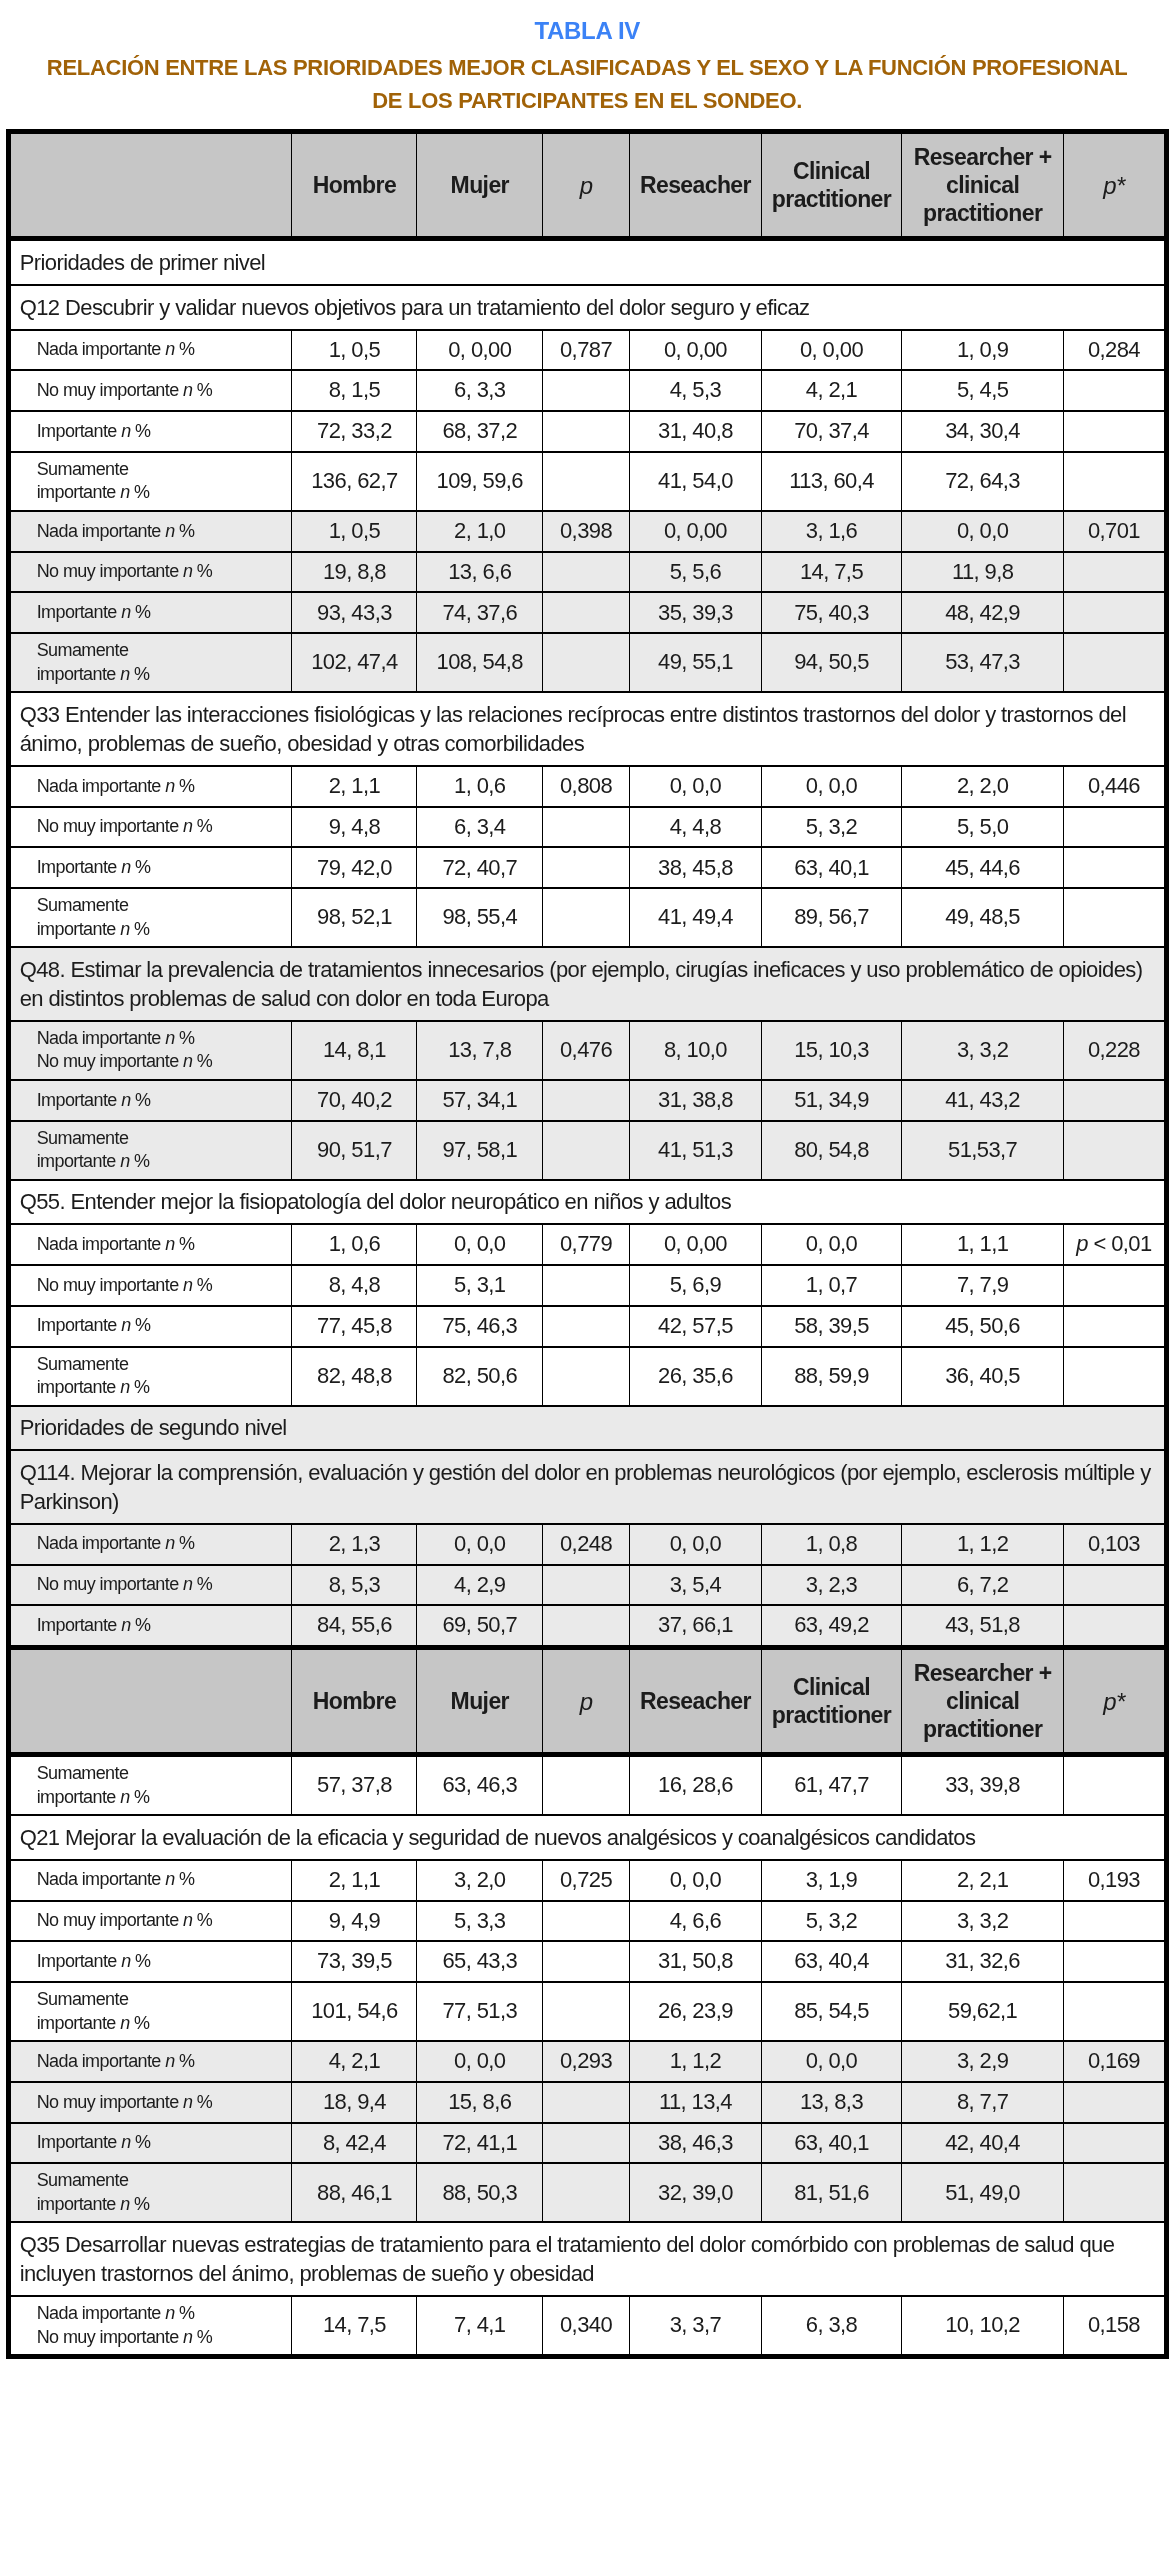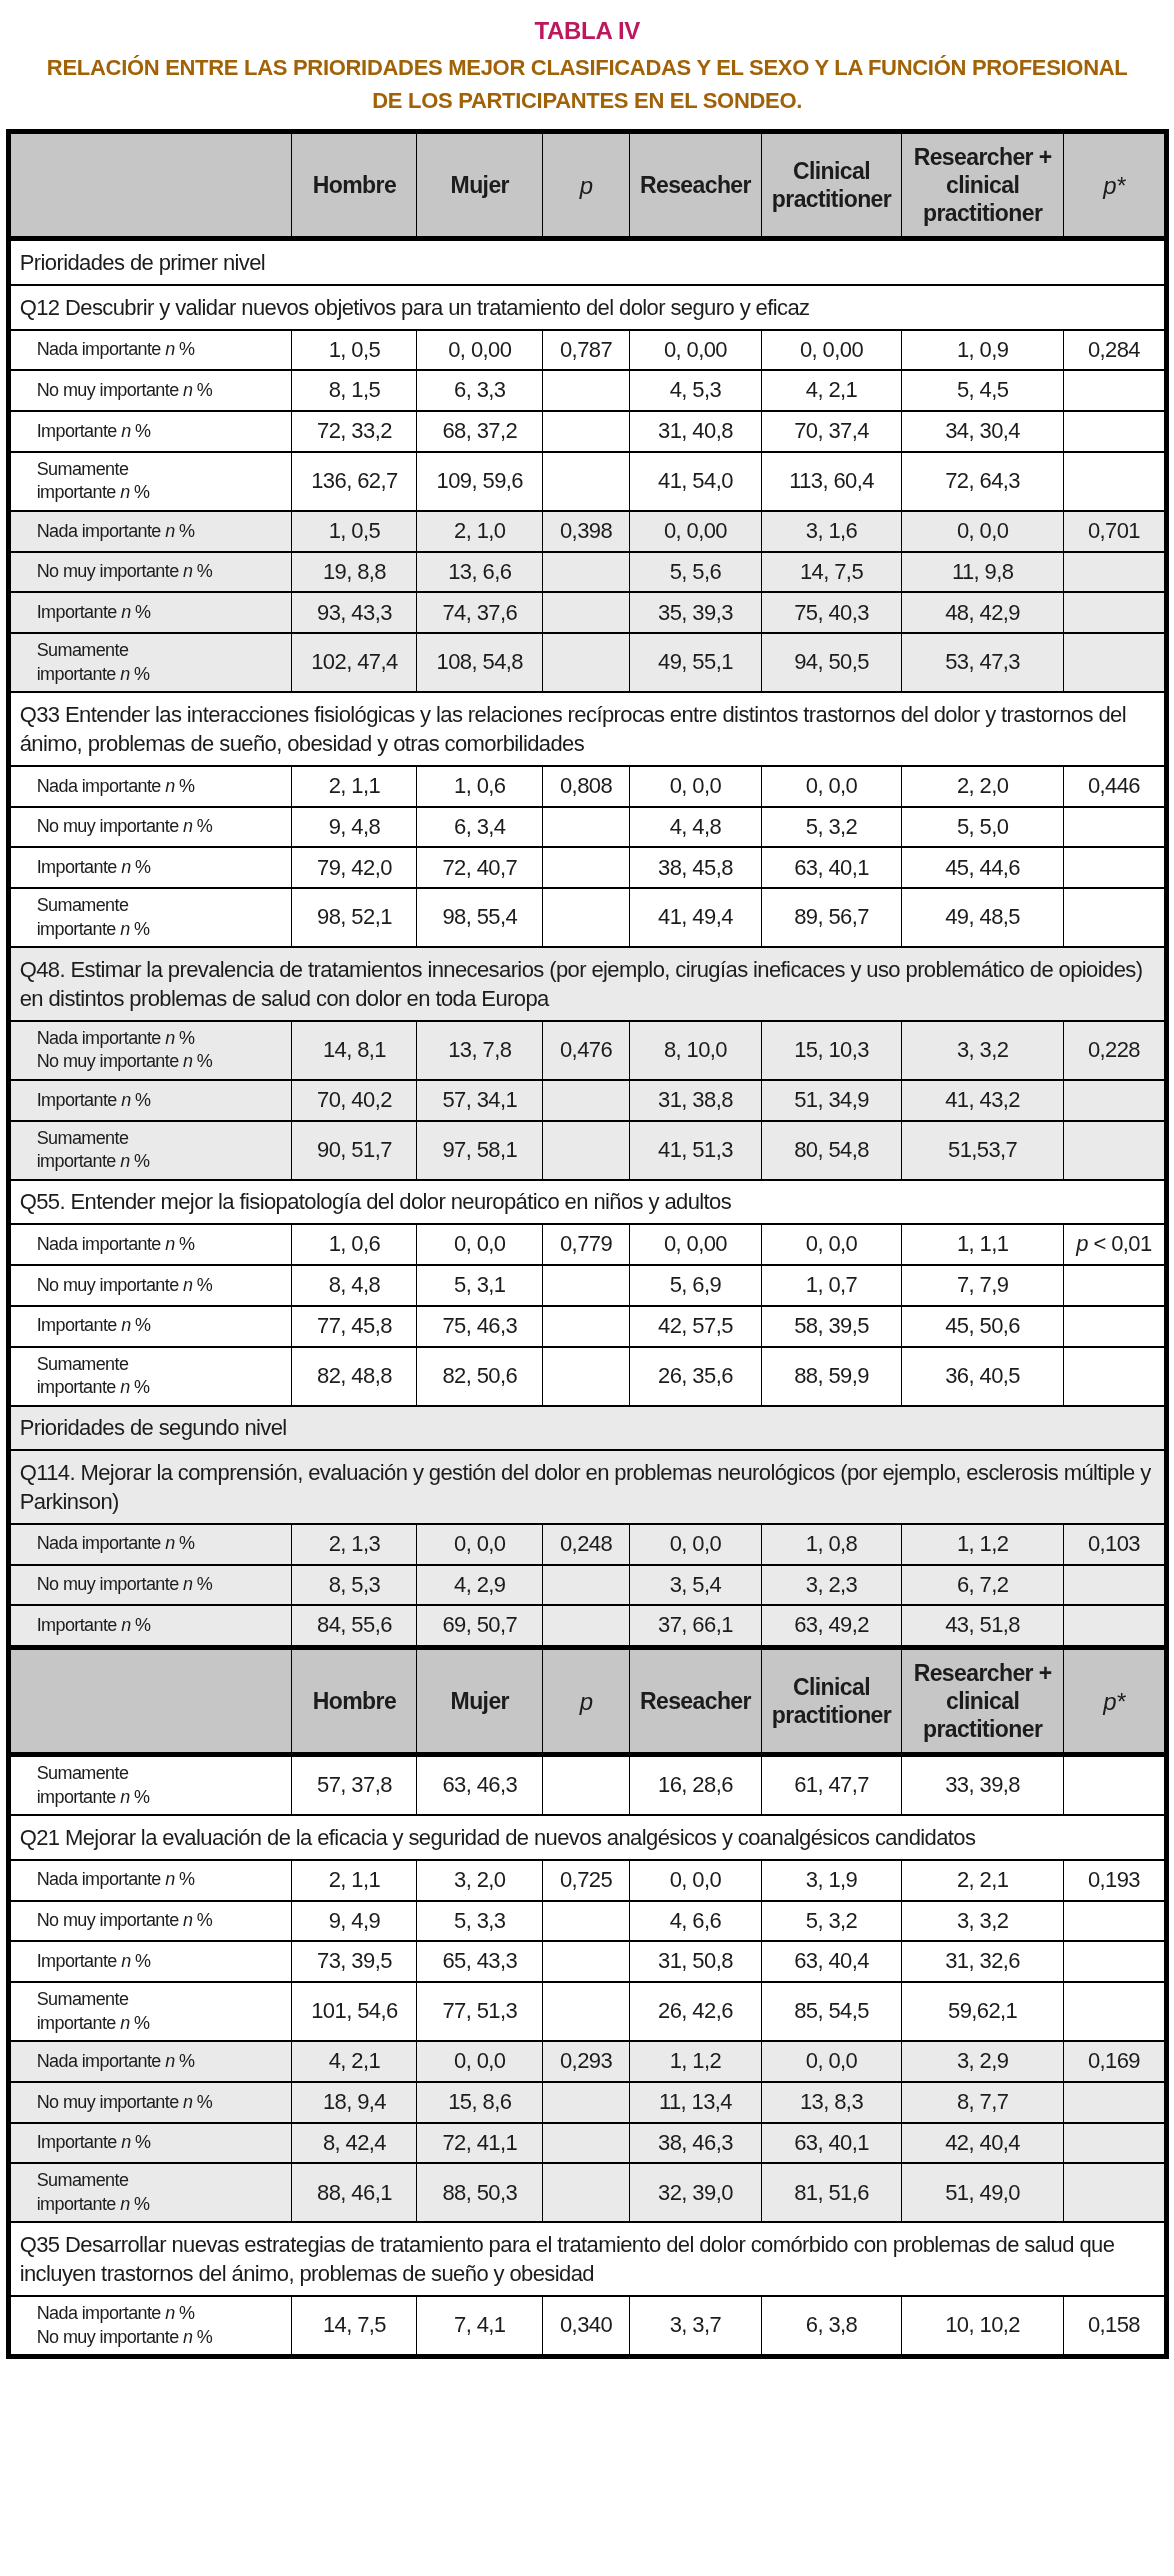--- a/index.html
+++ b/index.html
@@ -11,21 +11,21 @@
   }
   html,body{margin:0;padding:0;background:#ffffff;}
   body{
     width:1175px;
     font-family:"Liberation Sans","DejaVu Sans",sans-serif;
     color:var(--ink);
     -webkit-font-smoothing:antialiased;
   }
   .page{width:1163px;padding:13.7px 5.7px 34px 5.7px;}
   .caption{text-align:center;letter-spacing:-0.3px;margin:3.4px 0 12.6px 0;}
-  .caption .cap-line1{font-size:24px;font-weight:700;color:#be185d;margin-bottom:5.7px;}
+  .caption .cap-line1{font-size:24px;font-weight:700;color:#3b82f6;margin-bottom:5.7px;}
   .caption .cap-line2,.caption .cap-line3{
     font-size:22px;font-weight:700;color:#a16207;line-height:1.5;
   }
   table.results{
     width:1163px;
     border-collapse:collapse;
     table-layout:fixed;
     border:5.1px solid var(--border);
   }
   td{
@@ -395,21 +395,21 @@
           <td class="num">31, 50,8</td>
           <td class="num">63, 40,4</td>
           <td class="num">31, 32,6</td>
           <td class="num"></td>
         </tr>
         <tr class="shade-w">
           <td class="rowlabel">Sumamente<br>importante <i>n</i>&nbsp;%</td>
           <td class="num">101, 54,6</td>
           <td class="num">77, 51,3</td>
           <td class="num"></td>
-          <td class="num">26, 42,6</td>
+          <td class="num">26, 23,9</td>
           <td class="num">85, 54,5</td>
           <td class="num">59,62,1</td>
           <td class="num"></td>
         </tr>
         <tr class="shade-g">
           <td class="rowlabel">Nada importante <i>n</i>&nbsp;%</td>
           <td class="num">4, 2,1</td>
           <td class="num">0, 0,0</td>
           <td class="num">0,293</td>
           <td class="num">1, 1,2</td>

